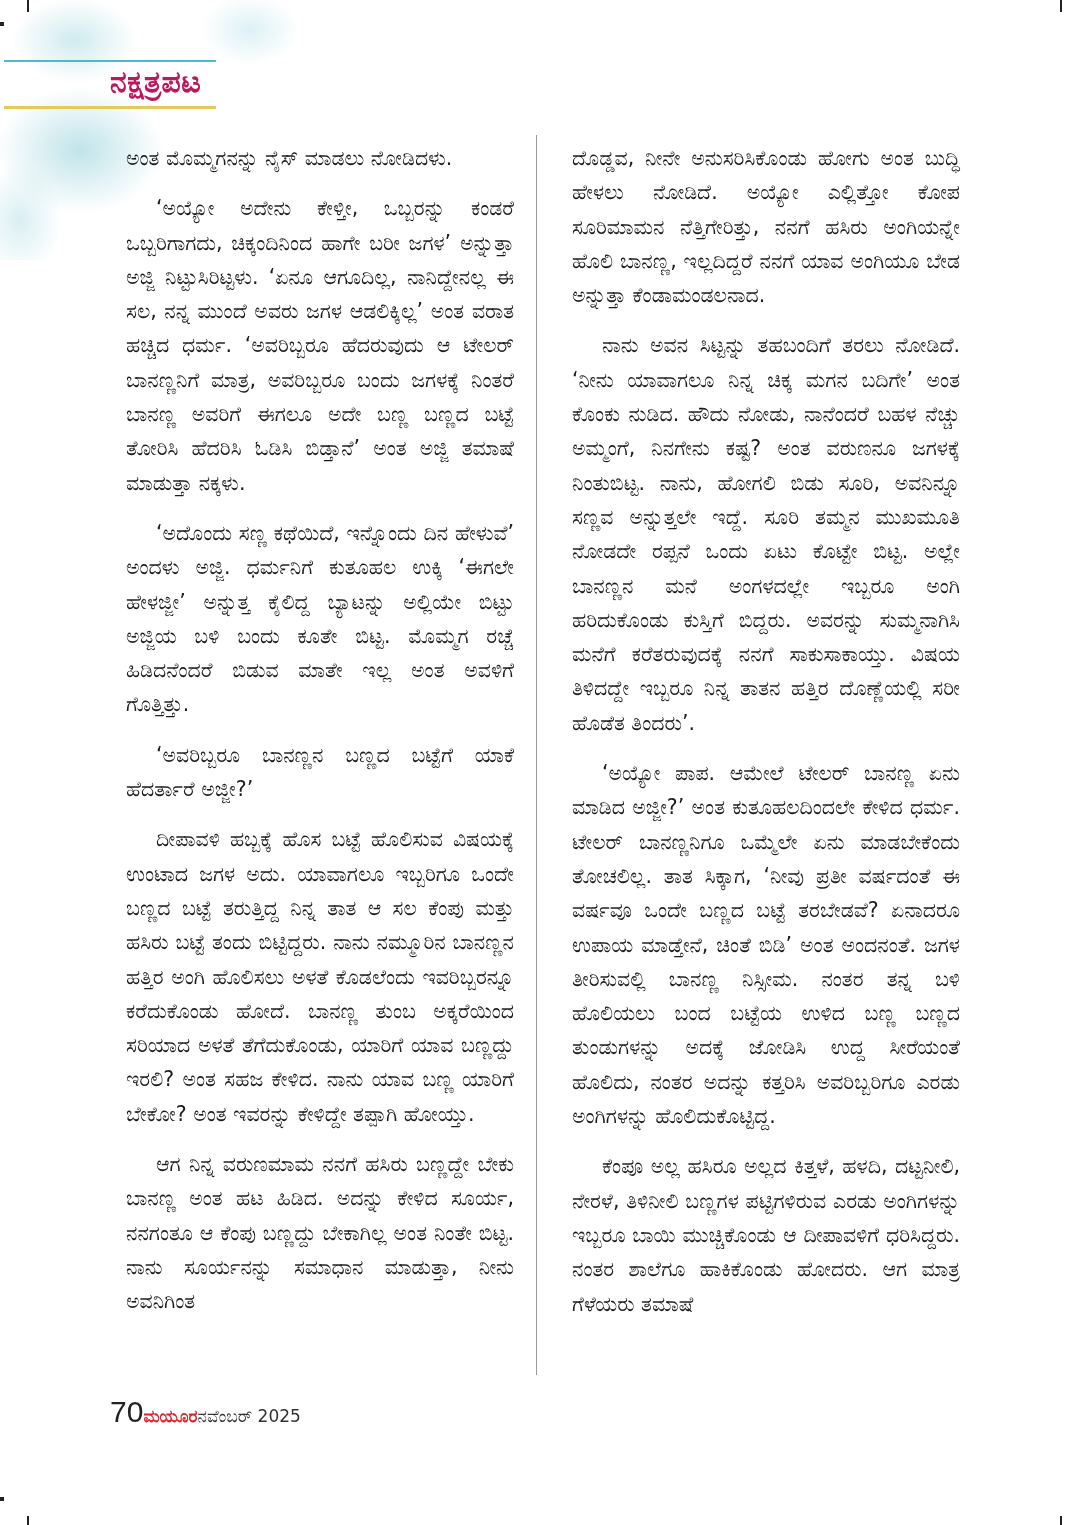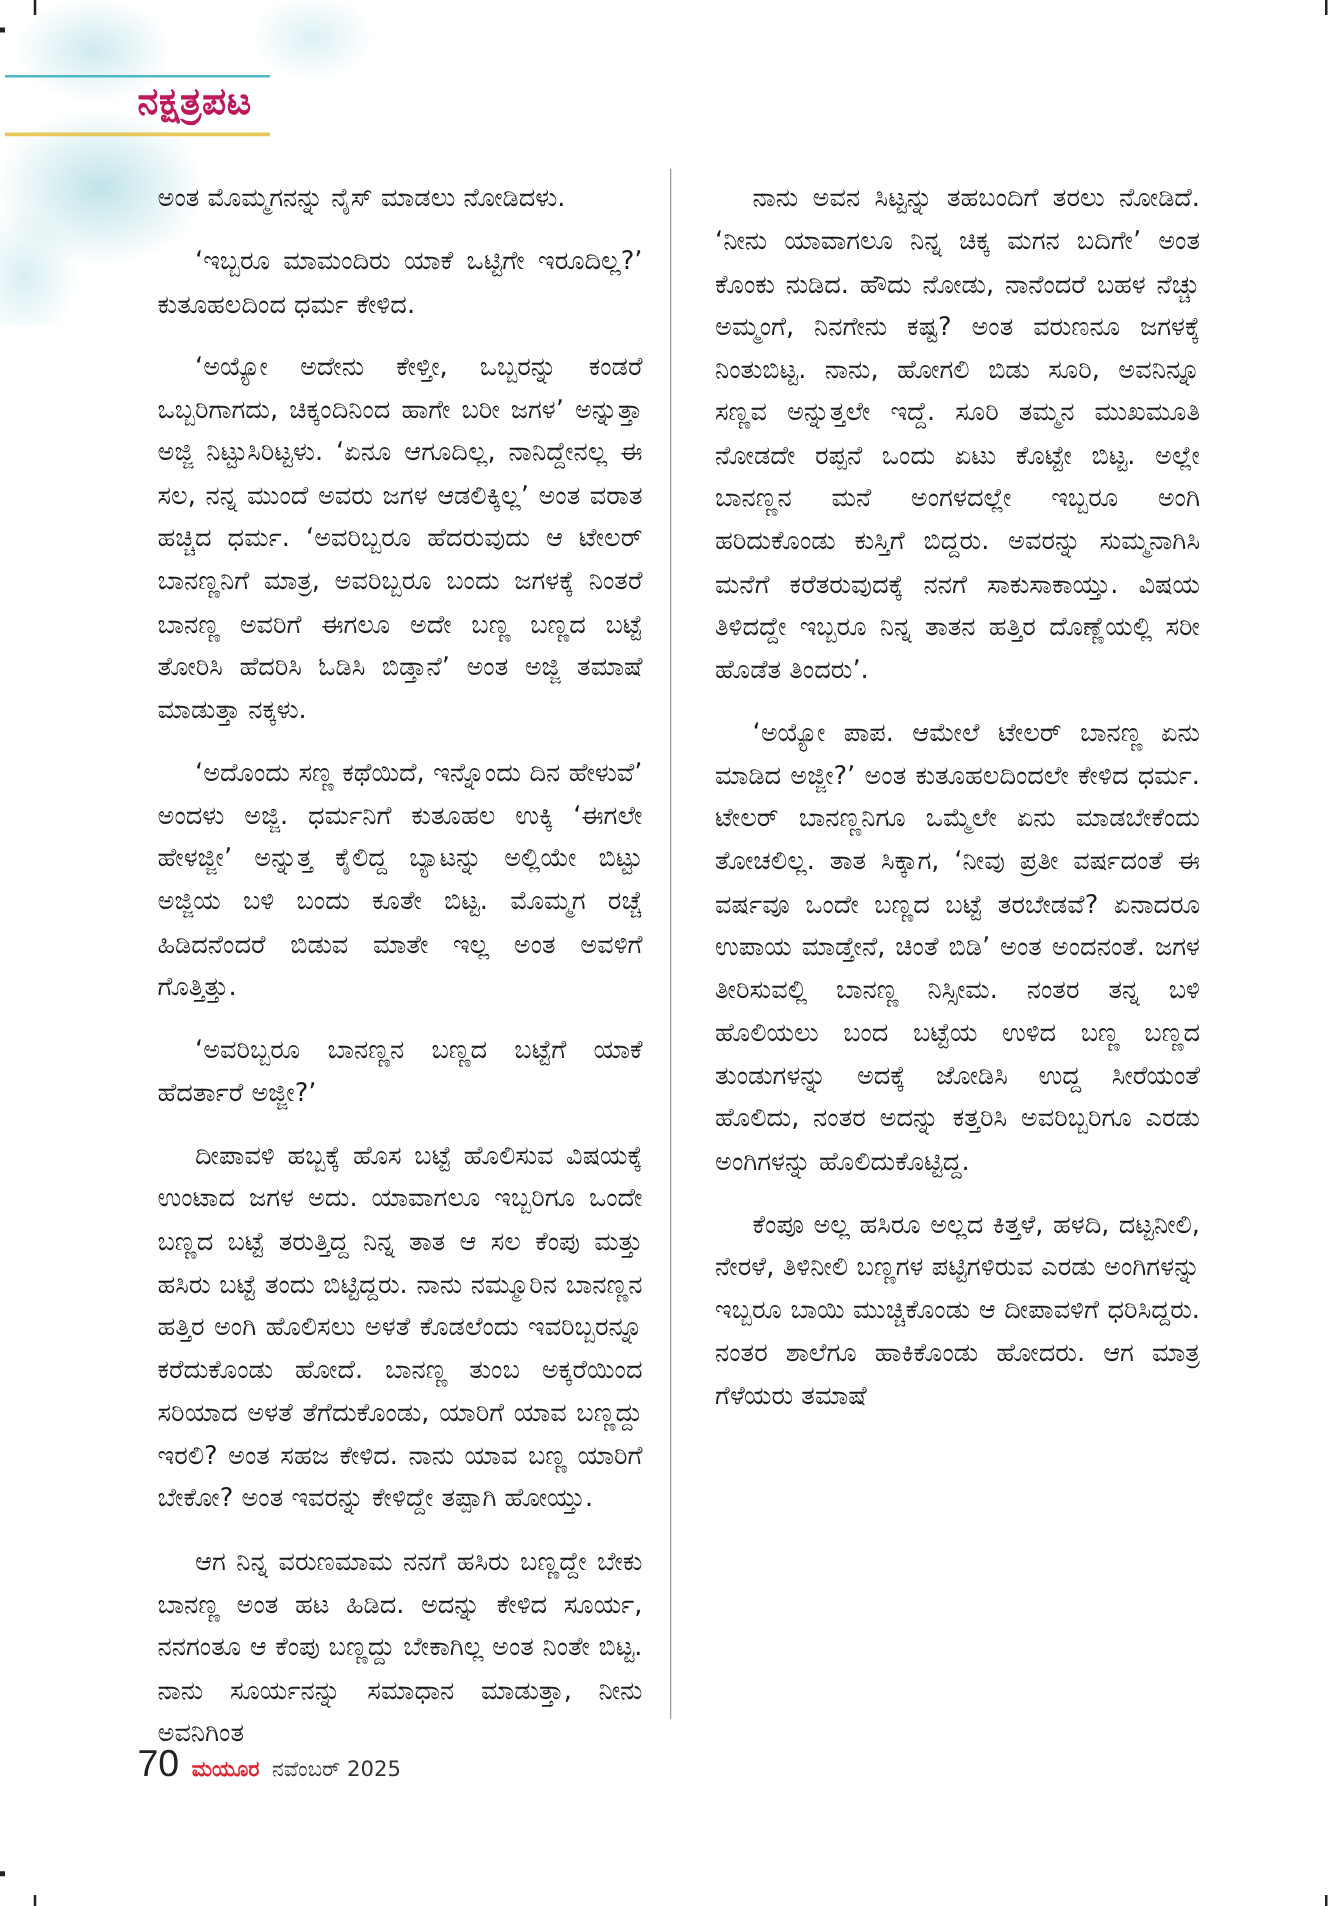--- a/index.html
+++ b/index.html
@@ -17,21 +17,21 @@
   .line-bottom { position:absolute; left:4px; top:106px; width:212px; height:3px; background:#e6c95a; }
   .section-title { position:absolute; left:110px; top:64px; font-size:30px; font-weight:bold;
                    color:#be185d; letter-spacing:0.5px; }
   .col { position:absolute; top:125px; width:420px; font-size:20.5px; line-height:34.3px;
          text-align:justify; }
   .col p { margin:16px; text-indent:0; }
   .col p.indent { text-indent:30px; }
   .col-left { left:110px; }
   .col-right { left:556px; }
   .divider { position:absolute; left:536px; top:135px; width:1px; height:1240px; background:#9a9a9a; }
-  .footer { position:absolute; left:110px; top:1395px; display:flex; align-items:baseline; gap:10px; }
+  .footer { position:absolute; left:110px; top:1395px; display:flex; align-items:baseline; }
   .page-num { font-size:30px; color:#222; font-family:"Liberation Sans", sans-serif; }
   .brand { font-size:17px; font-weight:bold; color:#e0242f; }
   .issue { font-size:17px; color:#333;text-align:center; }
 </style>
 </head>
 <body>
 
 <div class="wash"></div>
 
 <div class="crop" style="left:27px;top:0;width:2px;height:12px;"></div>
@@ -40,29 +40,29 @@
 <div class="crop" style="left:0;top:1497px;width:4px;height:4px;"></div>
 <div class="crop" style="left:27px;top:1516px;width:2px;height:9px;"></div>
 <div class="crop" style="left:1060px;top:1516px;width:2px;height:9px;"></div>
 
 <div class="line-top"></div>
 <div class="section-title">ನಕ್ಷತ್ರಪಟ</div>
 <div class="line-bottom"></div>
 
 <div class="col col-left" id="col-left">
     <p>ಅಂತ ಮೊಮ್ಮಗನನ್ನು ನೈಸ್ ಮಾಡಲು ನೋಡಿದಳು.</p>
-    <p class="indent">‘ಇಬ್ಬರೂ ಮಾಮಂದಿರು ಯಾಕೆ ಒಟ್ಟಿಗೇ ಇರೂದಿಲ್ಲ?’ ಕುತೂಹಲದಿಂದ ಧರ್ಮ ಕೇಳಿದ.</p>
     <p class="indent">‘ಅಯ್ಯೋ ಅದೇನು ಕೇಳ್ತೀ, ಒಬ್ಬರನ್ನು ಕಂಡರೆ ಒಬ್ಬರಿಗಾಗದು, ಚಿಕ್ಕಂದಿನಿಂದ ಹಾಗೇ ಬರೀ ಜಗಳ’ ಅನ್ನುತ್ತಾ ಅಜ್ಜಿ ನಿಟ್ಟುಸಿರಿಟ್ಟಳು. ‘ಏನೂ ಆಗೂದಿಲ್ಲ, ನಾನಿದ್ದೇನಲ್ಲ ಈ ಸಲ, ನನ್ನ ಮುಂದೆ ಅವರು ಜಗಳ ಆಡಲಿಕ್ಕಿಲ್ಲ’ ಅಂತ ವರಾತ ಹಚ್ಚಿದ ಧರ್ಮ. ‘ಅವರಿಬ್ಬರೂ ಹೆದರುವುದು ಆ ಟೇಲರ್ ಬಾನಣ್ಣನಿಗೆ ಮಾತ್ರ, ಅವರಿಬ್ಬರೂ ಬಂದು ಜಗಳಕ್ಕೆ ನಿಂತರೆ ಬಾನಣ್ಣ ಅವರಿಗೆ ಈಗಲೂ ಅದೇ ಬಣ್ಣ ಬಣ್ಣದ ಬಟ್ಟೆ ತೋರಿಸಿ ಹೆದರಿಸಿ ಓಡಿಸಿ ಬಿಡ್ತಾನೆ’ ಅಂತ ಅಜ್ಜಿ ತಮಾಷೆ ಮಾಡುತ್ತಾ ನಕ್ಕಳು.</p>
     <p class="indent">‘ಅದೊಂದು ಸಣ್ಣ ಕಥೆಯಿದೆ, ಇನ್ನೊಂದು ದಿನ ಹೇಳುವೆ’ ಅಂದಳು ಅಜ್ಜಿ. ಧರ್ಮನಿಗೆ ಕುತೂಹಲ ಉಕ್ಕಿ ‘ಈಗಲೇ ಹೇಳಜ್ಜೀ’ ಅನ್ನುತ್ತ ಕೈಲಿದ್ದ ಬ್ಯಾಟನ್ನು ಅಲ್ಲಿಯೇ ಬಿಟ್ಟು ಅಜ್ಜಿಯ ಬಳಿ ಬಂದು ಕೂತೇ ಬಿಟ್ಟ. ಮೊಮ್ಮಗ ರಚ್ಚೆ ಹಿಡಿದನೆಂದರೆ ಬಿಡುವ ಮಾತೇ ಇಲ್ಲ ಅಂತ ಅವಳಿಗೆ ಗೊತ್ತಿತ್ತು.</p>
     <p class="indent">‘ಅವರಿಬ್ಬರೂ ಬಾನಣ್ಣನ ಬಣ್ಣದ ಬಟ್ಟೆಗೆ ಯಾಕೆ ಹೆದರ್ತಾರೆ ಅಜ್ಜೀ?’</p>
     <p class="indent">ದೀಪಾವಳಿ ಹಬ್ಬಕ್ಕೆ ಹೊಸ ಬಟ್ಟೆ ಹೊಲಿಸುವ ವಿಷಯಕ್ಕೆ ಉಂಟಾದ ಜಗಳ ಅದು. ಯಾವಾಗಲೂ ಇಬ್ಬರಿಗೂ ಒಂದೇ ಬಣ್ಣದ ಬಟ್ಟೆ ತರುತ್ತಿದ್ದ ನಿನ್ನ ತಾತ ಆ ಸಲ ಕೆಂಪು ಮತ್ತು ಹಸಿರು ಬಟ್ಟೆ ತಂದು ಬಿಟ್ಟಿದ್ದರು. ನಾನು ನಮ್ಮೂರಿನ ಬಾನಣ್ಣನ ಹತ್ತಿರ ಅಂಗಿ ಹೊಲಿಸಲು ಅಳತೆ ಕೊಡಲೆಂದು ಇವರಿಬ್ಬರನ್ನೂ ಕರೆದುಕೊಂಡು ಹೋದೆ. ಬಾನಣ್ಣ ತುಂಬ ಅಕ್ಕರೆಯಿಂದ ಸರಿಯಾದ ಅಳತೆ ತೆಗೆದುಕೊಂಡು, ಯಾರಿಗೆ ಯಾವ ಬಣ್ಣದ್ದು ಇರಲಿ? ಅಂತ ಸಹಜ ಕೇಳಿದ. ನಾನು ಯಾವ ಬಣ್ಣ ಯಾರಿಗೆ ಬೇಕೋ? ಅಂತ ಇವರನ್ನು ಕೇಳಿದ್ದೇ ತಪ್ಪಾಗಿ ಹೋಯ್ತು.</p>
     <p class="indent">ಆಗ ನಿನ್ನ ವರುಣಮಾಮ ನನಗೆ ಹಸಿರು ಬಣ್ಣದ್ದೇ ಬೇಕು ಬಾನಣ್ಣ ಅಂತ ಹಟ ಹಿಡಿದ. ಅದನ್ನು ಕೇಳಿದ ಸೂರ್ಯ, ನನಗಂತೂ ಆ ಕೆಂಪು ಬಣ್ಣದ್ದು ಬೇಕಾಗಿಲ್ಲ ಅಂತ ನಿಂತೇ ಬಿಟ್ಟ. ನಾನು ಸೂರ್ಯನನ್ನು ಸಮಾಧಾನ ಮಾಡುತ್ತಾ, ನೀನು ಅವನಿಗಿಂತ</p>
   </div>
 <div class="divider"></div>
 <div class="col col-right" id="col-right">
+    <p>ದೊಡ್ಡವ, ನೀನೇ ಅನುಸರಿಸಿಕೊಂಡು ಹೋಗು ಅಂತ ಬುದ್ಧಿ ಹೇಳಲು ನೋಡಿದೆ. ಅಯ್ಯೋ ಎಲ್ಲಿತ್ತೋ ಕೋಪ ಸೂರಿಮಾಮನ ನೆತ್ತಿಗೇರಿತ್ತು, ನನಗೆ ಹಸಿರು ಅಂಗಿಯನ್ನೇ ಹೊಲಿ ಬಾನಣ್ಣ, ಇಲ್ಲದಿದ್ದರೆ ನನಗೆ ಯಾವ ಅಂಗಿಯೂ ಬೇಡ ಅನ್ನುತ್ತಾ ಕೆಂಡಾಮಂಡಲನಾದ.</p>
     <p class="indent">ನಾನು ಅವನ ಸಿಟ್ಟನ್ನು ತಹಬಂದಿಗೆ ತರಲು ನೋಡಿದೆ. ‘ನೀನು ಯಾವಾಗಲೂ ನಿನ್ನ ಚಿಕ್ಕ ಮಗನ ಬದಿಗೇ’ ಅಂತ ಕೊಂಕು ನುಡಿದ. ಹೌದು ನೋಡು, ನಾನೆಂದರೆ ಬಹಳ ನೆಚ್ಚು ಅಮ್ಮಂಗೆ, ನಿನಗೇನು ಕಷ್ಟ? ಅಂತ ವರುಣನೂ ಜಗಳಕ್ಕೆ ನಿಂತುಬಿಟ್ಟ. ನಾನು, ಹೋಗಲಿ ಬಿಡು ಸೂರಿ, ಅವನಿನ್ನೂ ಸಣ್ಣವ ಅನ್ನುತ್ತಲೇ ಇದ್ದೆ. ಸೂರಿ ತಮ್ಮನ ಮುಖಮೂತಿ ನೋಡದೇ ರಪ್ಪನೆ ಒಂದು ಏಟು ಕೊಟ್ಟೇ ಬಿಟ್ಟ. ಅಲ್ಲೇ ಬಾನಣ್ಣನ ಮನೆ ಅಂಗಳದಲ್ಲೇ ಇಬ್ಬರೂ ಅಂಗಿ ಹರಿದುಕೊಂಡು ಕುಸ್ತಿಗೆ ಬಿದ್ದರು. ಅವರನ್ನು ಸುಮ್ಮನಾಗಿಸಿ ಮನೆಗೆ ಕರೆತರುವುದಕ್ಕೆ ನನಗೆ ಸಾಕುಸಾಕಾಯ್ತು. ವಿಷಯ ತಿಳಿದದ್ದೇ ಇಬ್ಬರೂ ನಿನ್ನ ತಾತನ ಹತ್ತಿರ ದೊಣ್ಣೆಯಲ್ಲಿ ಸರೀ ಹೊಡೆತ ತಿಂದರು’.</p>
     <p class="indent">‘ಅಯ್ಯೋ ಪಾಪ. ಆಮೇಲೆ ಟೇಲರ್ ಬಾನಣ್ಣ ಏನು ಮಾಡಿದ ಅಜ್ಜೀ?’ ಅಂತ ಕುತೂಹಲದಿಂದಲೇ ಕೇಳಿದ ಧರ್ಮ. ಟೇಲರ್ ಬಾನಣ್ಣನಿಗೂ ಒಮ್ಮೆಲೇ ಏನು ಮಾಡಬೇಕೆಂದು ತೋಚಲಿಲ್ಲ. ತಾತ ಸಿಕ್ಕಾಗ, ‘ನೀವು ಪ್ರತೀ ವರ್ಷದಂತೆ ಈ ವರ್ಷವೂ ಒಂದೇ ಬಣ್ಣದ ಬಟ್ಟೆ ತರಬೇಡವೆ? ಏನಾದರೂ ಉಪಾಯ ಮಾಡ್ತೇನೆ, ಚಿಂತೆ ಬಿಡಿ’ ಅಂತ ಅಂದನಂತೆ. ಜಗಳ ತೀರಿಸುವಲ್ಲಿ ಬಾನಣ್ಣ ನಿಸ್ಸೀಮ. ನಂತರ ತನ್ನ ಬಳಿ ಹೊಲಿಯಲು ಬಂದ ಬಟ್ಟೆಯ ಉಳಿದ ಬಣ್ಣ ಬಣ್ಣದ ತುಂಡುಗಳನ್ನು ಅದಕ್ಕೆ ಜೋಡಿಸಿ ಉದ್ದ ಸೀರೆಯಂತೆ ಹೊಲಿದು, ನಂತರ ಅದನ್ನು ಕತ್ತರಿಸಿ ಅವರಿಬ್ಬರಿಗೂ ಎರಡು ಅಂಗಿಗಳನ್ನು ಹೊಲಿದುಕೊಟ್ಟಿದ್ದ.</p>
     <p class="indent">ಕೆಂಪೂ ಅಲ್ಲ ಹಸಿರೂ ಅಲ್ಲದ ಕಿತ್ತಳೆ, ಹಳದಿ, ದಟ್ಟನೀಲಿ, ನೇರಳೆ, ತಿಳಿನೀಲಿ ಬಣ್ಣಗಳ ಪಟ್ಟಿಗಳಿರುವ ಎರಡು ಅಂಗಿಗಳನ್ನು ಇಬ್ಬರೂ ಬಾಯಿ ಮುಚ್ಚಿಕೊಂಡು ಆ ದೀಪಾವಳಿಗೆ ಧರಿಸಿದ್ದರು. ನಂತರ ಶಾಲೆಗೂ ಹಾಕಿಕೊಂಡು ಹೋದರು. ಆಗ ಮಾತ್ರ ಗೆಳೆಯರು ತಮಾಷೆ</p>
   </div>
 
 <div class="footer">
   <span class="page-num">70</span>
   <span class="brand" style="color: rgb(224, 36, 47);">ಮಯೂರ</span>
   <span class="issue">ನವೆಂಬರ್ 2025</span>
 </div>

